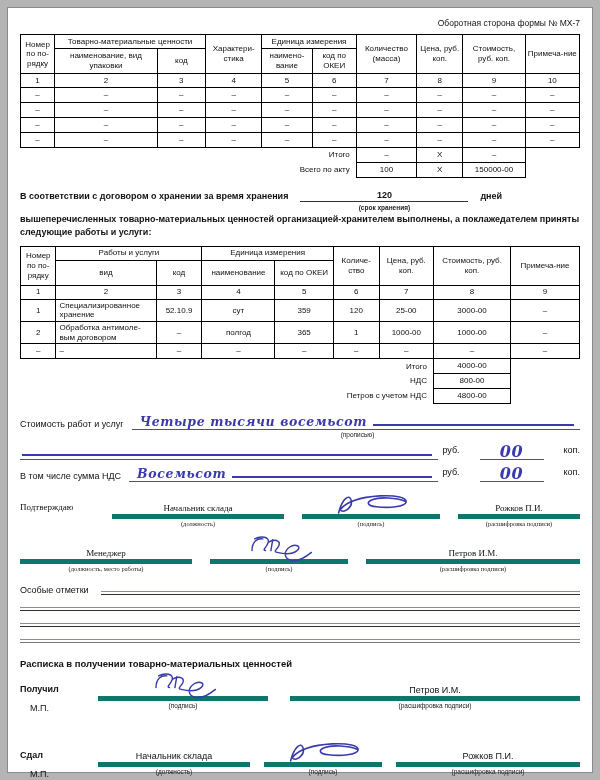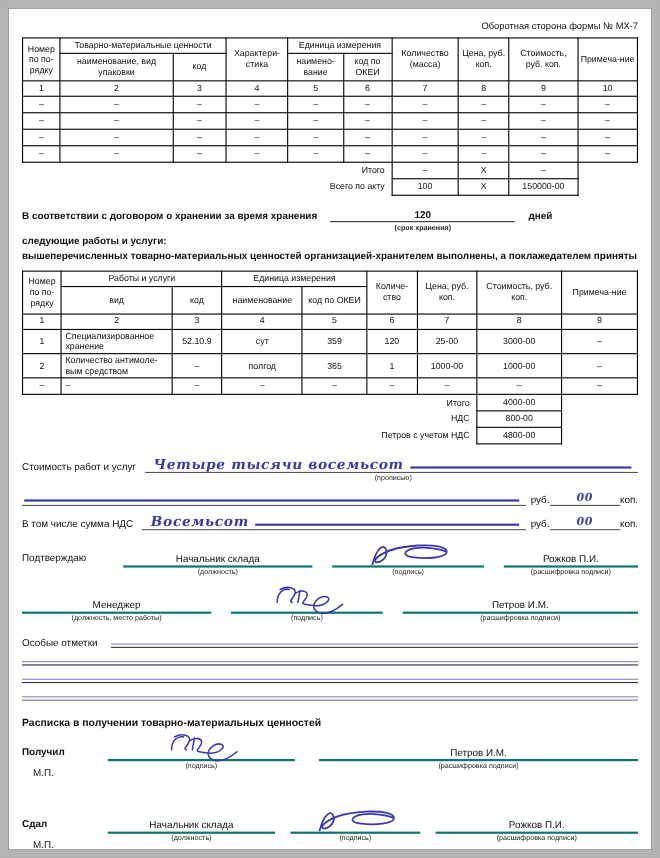--- a/index.html
+++ b/index.html
@@ -25,32 +25,32 @@
   .term-cap{display:block;text-align:center;font-size:6.5px;padding-top:1px;color:#222;}
   .t2wrap{margin-top:6px;}
 
   .costsec{margin-top:10px;font-size:9px;}
   .amount-row{display:flex;align-items:flex-end;margin-top:6px;}
   .amount-label{white-space:nowrap;padding-bottom:1px;}
   .writeline{flex:1;display:flex;align-items:flex-end;border-bottom:1.2px solid #555;margin-left:8px;height:15px;min-width:0;}
   .handwriting{font-family:"DejaVu Serif",serif;font-style:italic;font-weight:bold;color:var(--ink-blue,#3a3aad);font-size:12.5px;letter-spacing:.6px;line-height:13px;padding:0 4px 1px 8px;white-space:nowrap;}
   .inkline{flex:1;border-top:2px solid var(--ink-blue,#3a3aad);margin:0 6px 3px 2px;}
   .caption-words{font-size:6.5px;text-align:center;margin-left:115px;color:#222;margin-top:1px;}
-  .money{display:flex;align-items:flex-end;margin-left:4px;gap:0;}
+  .money{display:flex;align-items:flex-start;margin-left:4px;gap:20px;}
   .kopbox{width:64px;border-bottom:1.2px solid #555;text-align:center;}
-  .kopbox .handwriting{font-size:10px;padding:0 0 19px 0;}
+  .kopbox .handwriting{font-size:16px;padding:0 0 19px 0;}
   .money span.cur{padding-bottom:1px;}
 
-  .sig-row{display:flex;margin-top:15px;font-size:9px;}
+  .sig-row{display:flex;margin-top:15px;font-size:9px;font-family:Liberation Serif, serif;}
   .sig-role{width:92px;padding-top:5px;}
   .sig-col{display:flex;flex-direction:column;}
   .w-pos{width:172px;}
   .w-sign{width:138px;margin-left:18px;}
   .w-name{flex:1;margin-left:18px;}
-  .sig-line{border-bottom:2px solid #0f766e;height:17px;display:flex;align-items:flex-end;justify-content:center;position:relative;}
+  .sig-line{border-bottom:5px solid #0f766e;height:17px;display:flex;align-items:flex-end;justify-content:center;position:relative;}
   .sig-line span{padding-bottom:1px;}
   .sig-caption{font-size:6.5px;text-align:center;padding-top:1px;color:#222;}
   svg.sig{position:absolute;bottom:-5px;left:50%;transform:translateX(-50%);overflow:visible;}
 
   .notes{margin-top:13px;font-size:9px;}
   .notes-first{display:flex;align-items:flex-end;}
   .rline{position:relative;height:8px;border-bottom:1.5px solid #333;}
   .rline::after{content:"";position:absolute;left:0;right:0;bottom:2.5px;border-top:1.5px solid var(--line-blue,#8585c8);}
   .notes-first .rline{flex:1;margin-left:12px;}
   .notes .rline.full{margin-top:7px;}
@@ -192,22 +192,22 @@
         <td class="bx">150000-00</td>
         <td class="nb"></td>
       </tr>
     </tbody>
   </table>
 
   <div class="agree">
     <div>
       <span>В соответствии с договором о хранении за время хранения</span><span class="term"><span class="term-val">120</span><span class="term-cap">(срок хранения)</span></span><span>дней</span>
     </div>
+    <div>вышеперечисленных товарно-материальных ценностей организацией-хранителем выполнены, а поклажедателем приняты</div>
     <div>следующие работы и услуги:</div>
-    <div>вышеперечисленных товарно-материальных ценностей организацией-хранителем выполнены, а поклажедателем приняты</div>
   </div>
 
   <div class="t2wrap">
   <table class="t2">
     <colgroup>
           <col style="width:34px">
           <col style="width:96px">
           <col style="width:44px">
           <col style="width:70px">
           <col style="width:56px">
@@ -253,21 +253,21 @@
             <td>52.10.9</td>
             <td>сут</td>
             <td>359</td>
             <td>120</td>
             <td>25-00</td>
             <td>3000-00</td>
             <td>–</td>
           </tr>
           <tr>
             <td>2</td>
-            <td>Количество антимоле-вым средством</td>
+            <td>Обработка антимоле-вым договором</td>
             <td>–</td>
             <td>полгод</td>
             <td>365</td>
             <td>1</td>
             <td>1000-00</td>
             <td>1000-00</td>
             <td>–</td>
           </tr>
           <tr>
             <td>–</td>

